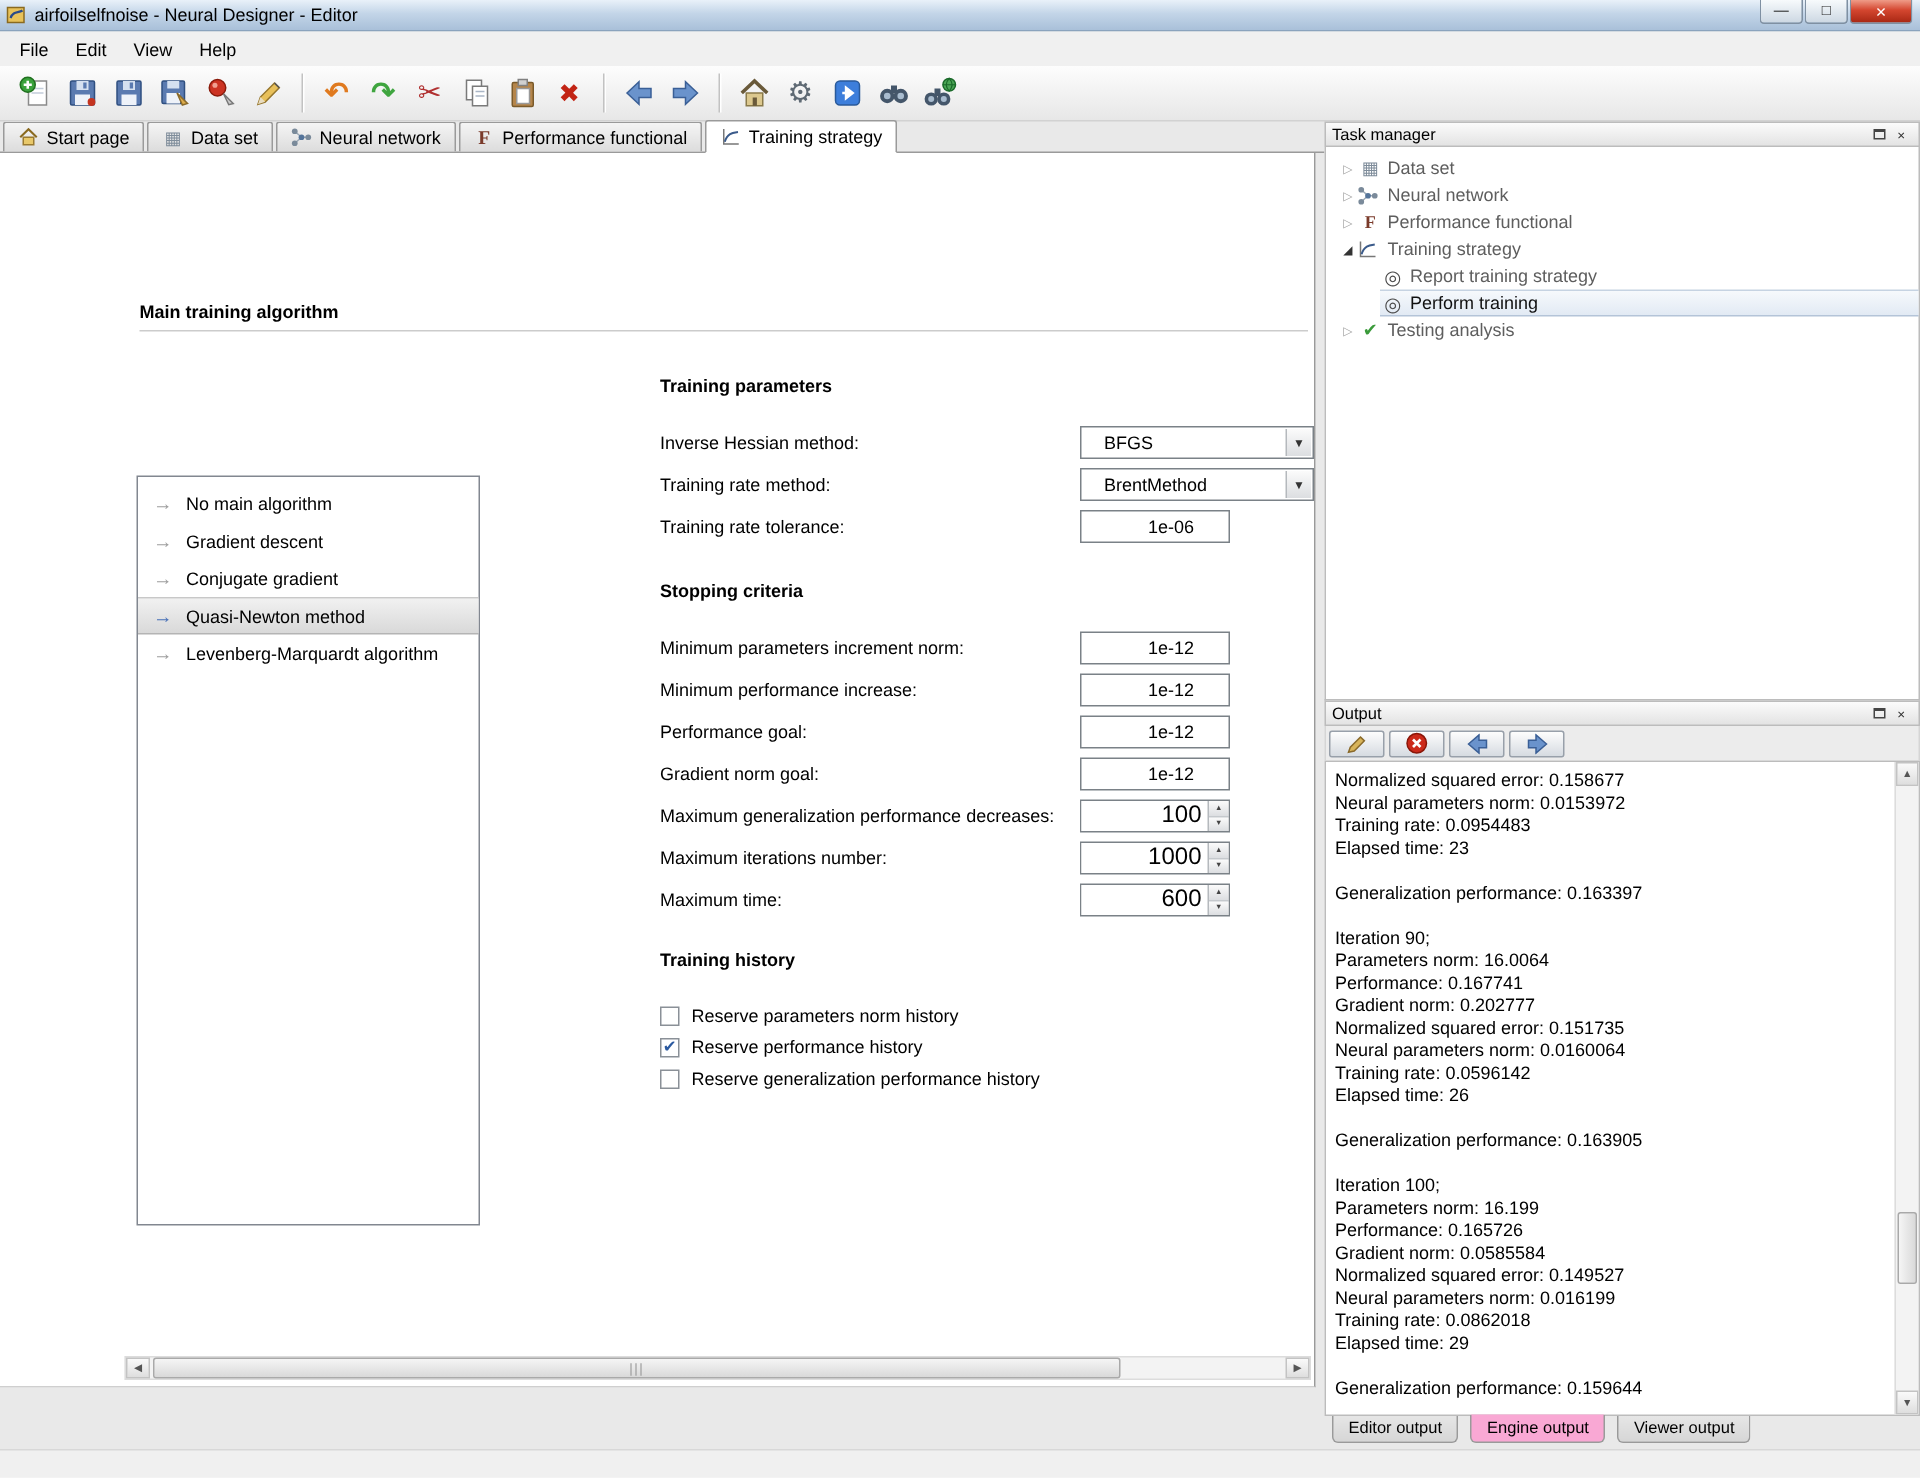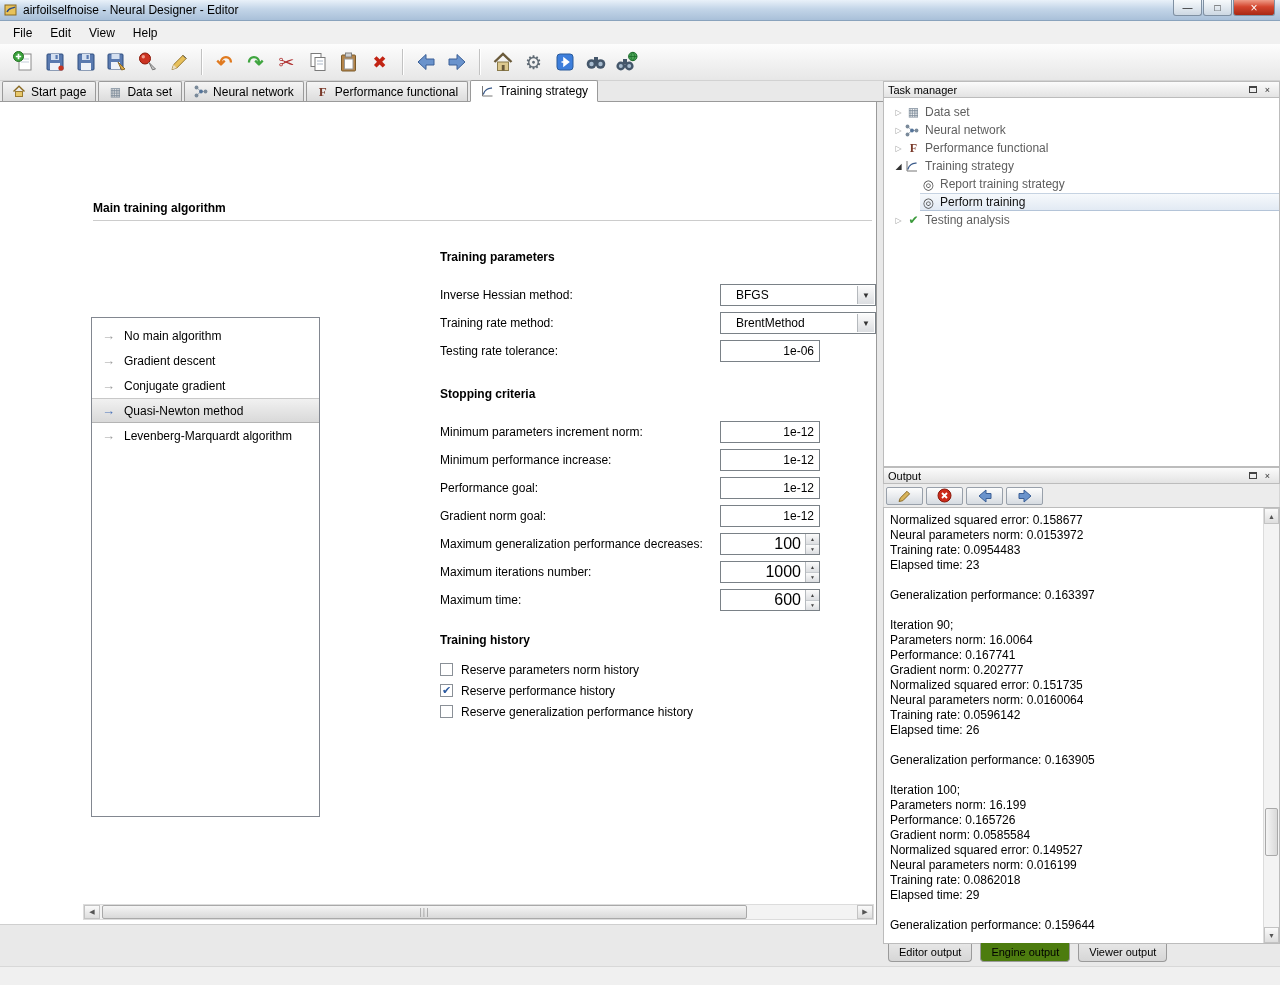--- a/index.html
+++ b/index.html
@@ -70,29 +70,29 @@
   .sec-title.m-hist { margin-top:22px; margin-bottom:16px; }
   .frow { position:relative; height:22px; margin-bottom:6px; }
   .flabel { position:absolute; left:0; top:4px; white-space:nowrap; }
   .fld { position:absolute; left:280px; top:0; }
   .combo { width:156px; height:22px; border:1px solid #7a8187; background:#fff;
     display:flex; align-items:center; padding-left:15px; position:relative; }
   .carrow { position:absolute; right:1px; top:1px; bottom:1px; width:17px;
     background:linear-gradient(#fbfbfb,#dcdee1); border-left:1px solid #b5b9bd;
     display:flex; align-items:center; justify-content:center; font-size:8px; color:#333; }
   input.tfield { width:100px; height:22px; border:1px solid #7a8187; text-align:right;
-    padding-right:5px; font-family:"Liberation Sans",sans-serif; font-size:12px; }
+    padding-right:23px; font-family:"Liberation Sans",sans-serif; font-size:12px; }
   .spinfld { display:inline-flex; width:100px; height:22px; border:1px solid #7a8187; background:#fff; }
   .spin-in { flex:1; width:70px; border:0; text-align:right; padding-right:4px;
     font-family:"Liberation Sans",sans-serif; font-size:16px; outline:none; }
   .spin-btns { width:14px; display:flex; flex-direction:column; border-left:1px solid #b5b9bd; }
   .sb { flex:1; display:flex; align-items:center; justify-content:center; font-size:5px;
     color:#444; background:linear-gradient(#fbfbfb,#dcdee1); }
   .sb + .sb { border-top:1px solid #c5c9cd; }
-  .chkrow { display:flex; align-items:flex-start; gap:8px; height:21px; }
+  .chkrow { display:flex; align-items:flex-end; gap:8px; height:21px; }
   .chk { width:13px; height:13px; border:1px solid #8a9097; background:#fff; flex:0 0 13px;
     display:flex; align-items:center; justify-content:center; font-size:11px; line-height:1; color:#2c5aa0; }
 
   .hscroll { position:absolute; left:83px; right:2px; bottom:4px; height:16px;
     background:#f3f3f3; border:1px solid #dcdcdc; display:flex; }
   .hs-arrow { width:16px; display:flex; align-items:center; justify-content:center;
     font-size:7px; color:#555; background:linear-gradient(#fafafa,#dedede); border:1px solid #c3c3c3; }
   .hs-track { flex:1; position:relative; }
   .hs-thumb { position:absolute; left:2px; top:0; bottom:0; width:645px;
     background:linear-gradient(#f5f5f5,#d9d9d9); border:1px solid #a9a9a9; border-radius:2px;
@@ -134,21 +134,21 @@
   .vs-arrow { position:absolute; left:0; right:0; height:16px; display:flex; align-items:center;
     justify-content:center; font-size:7px; color:#555; background:linear-gradient(#fafafa,#dedede);
     border:1px solid #c3c3c3; }
   .vs-arrow.up { top:0; } .vs-arrow.down { bottom:0; }
   .vs-thumb { position:absolute; left:1px; right:1px; top:300px; height:48px;
     background:linear-gradient(90deg,#f5f5f5,#d9d9d9); border:1px solid #a9a9a9; border-radius:2px; }
   .out-tabs { display:flex; padding-left:5px; height:21px; align-items:flex-start; }
   .otab { padding:2px 10px 3px; border:1px solid #9a9a9a; border-top:none;
     border-radius:0 0 4px 4px; background:linear-gradient(#e6e6e6,#d6d6d6);
     margin-right:8px; font-size:11px; white-space:nowrap; }
-  .otab.active { background:#4d7c0f; margin-top:-1px; padding-top:3px; z-index:2; }
+  .otab.active { background:#f9a8d4; margin-top:-1px; padding-top:3px; z-index:2; }
 
   .statusbar { position:absolute; left:0; bottom:0; width:1280px; height:19px;
     background:#f0f0f0; border-top:1px solid #d8d8d8; }
 
   svg { display:block; }
 </style>
 </head>
 <body>
 
 <div class="titlebar">
@@ -371,21 +371,21 @@
       </div>
     </div>
     <div class="frow">
       <span class="flabel">Training rate method:</span>
       <div class="fld combo">
         <span>BrentMethod</span>
         <span class="carrow">▼</span>
       </div>
     </div>
     <div class="frow">
-      <span class="flabel">Testing rate tolerance:</span>
+      <span class="flabel">Training rate tolerance:</span>
       <input class="fld tfield" value="1e-06" style="">
     </div>
 
     <div class="sec-title m-stop">Stopping criteria</div>
 
     <div class="frow">
       <span class="flabel">Minimum parameters increment norm:</span>
       <input class="fld tfield" value="1e-12" style="">
     </div>
     <div class="frow">

